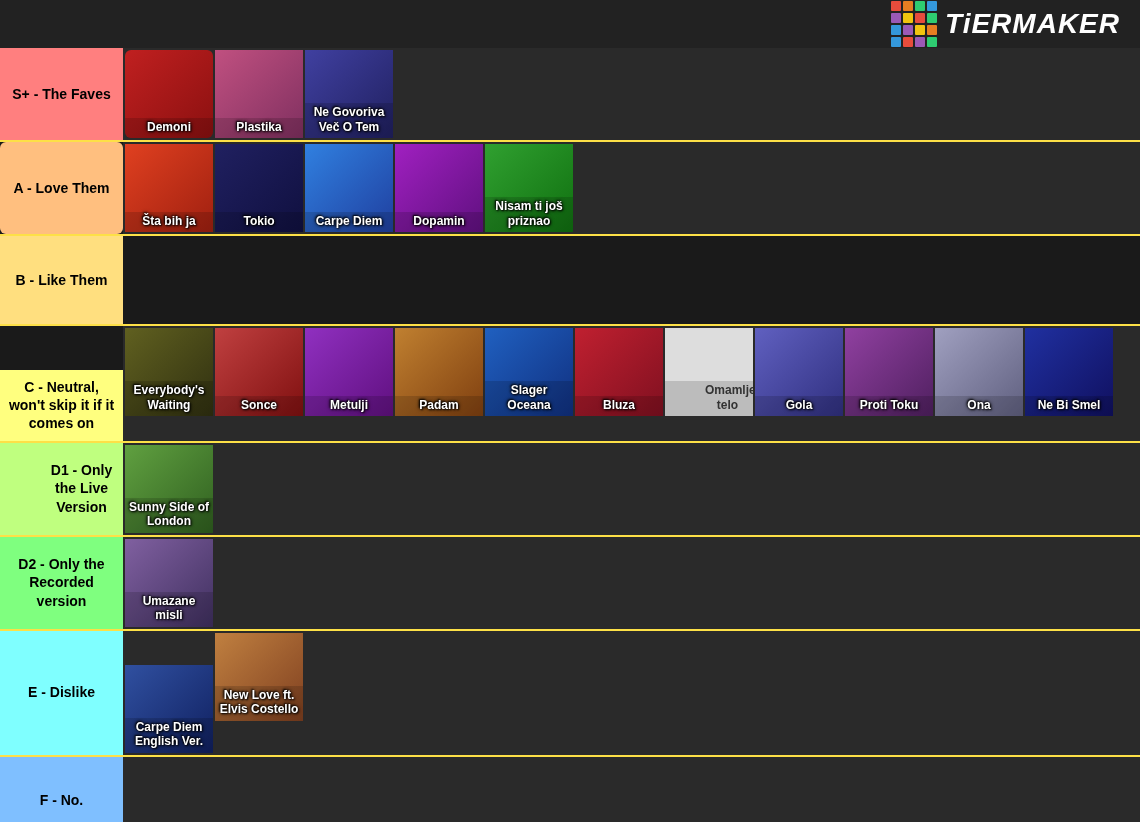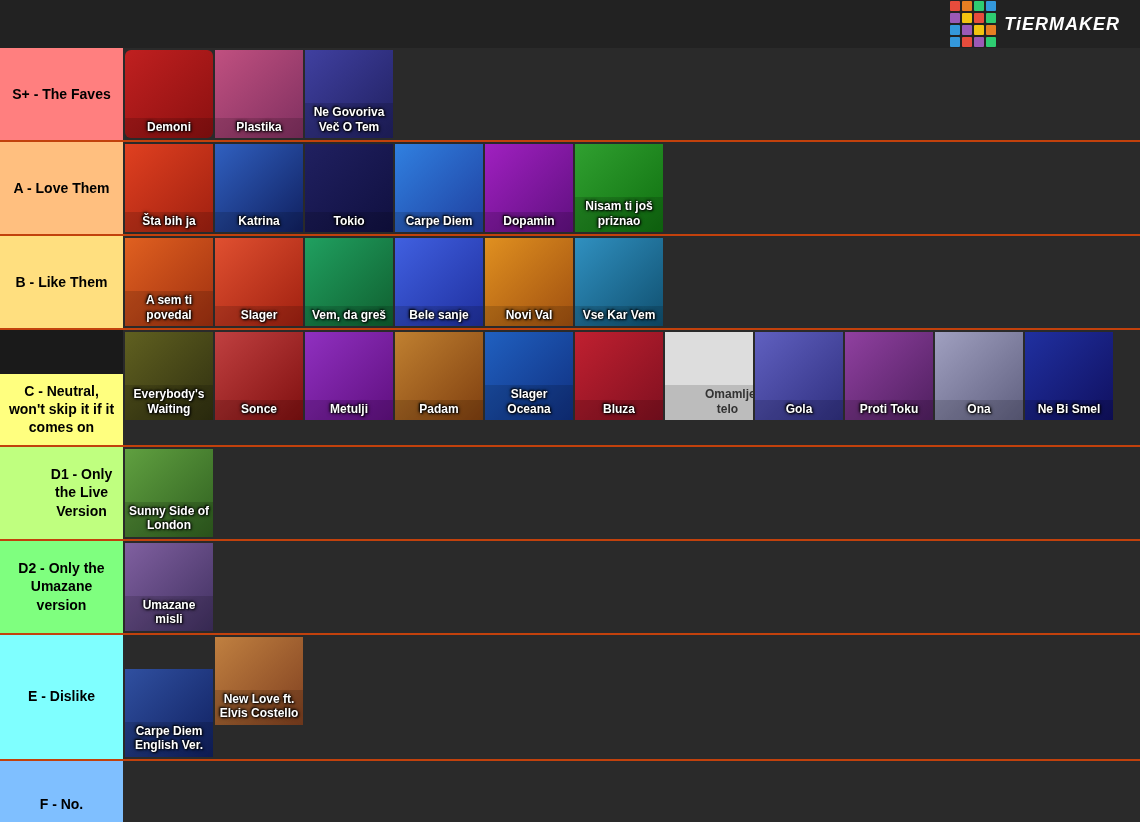--- a/index.html
+++ b/index.html
@@ -30,33 +30,33 @@
       grid-template-columns: repeat(4, 10px);
       gap: 2px;
     }
     .logo-cell {
       width: 10px;
       height: 10px;
       border-radius: 1px;
     }
     .logo-text {
       color: white;
-      font-size: 18px;
+      font-size: 28px;
       font-weight: bold;
       font-family: Arial, sans-serif;
       letter-spacing: 1px;
     }
     .logo-text span {
       color: white;
       font-style: italic;
     }
     .tier-row {
       display: flex;
       min-height: 90px;
-      border-bottom: 2px solid #c2410c;
+      border-bottom: 2px solid #fde047;
     }
     .tier-label {
       width: 123px;
       min-width: 123px;
       display: flex;
       align-items: center;
       justify-content: center;
       text-align: center;
       font-weight: bold;
       font-size: 14px;
@@ -93,21 +93,21 @@
       text-align: center;
       padding: 2px 3px 4px;
       text-shadow: 1px 1px 2px #000, -1px -1px 2px #000, 0 0 4px #000;
       width: 100%;
       background: rgba(0,0,0,0.15);
       line-height: 1.2;
     }
 
     
     .row-sp .tier-label { background: #ff7f7f; }
-    .row-a .tier-label { background: #ffbf7f; }
+    .row-a .tier-label { background: #ffbf7f; border-radius: 6px; }
     .row-b .tier-label { background: #ffdf7f; }
     .row-c .tier-label { background: #ffff7f; margin-top: 44px; }
     .row-d1 .tier-label { background: #bfff7f; }
     .row-d2 .tier-label { background: #7fff7f; }
     .row-e .tier-label { background: #7fffff; }
     .row-f .tier-label { background: #7fbfff; }
     .row-z .tier-label { background: #bf7fff; }
 
     
     .item-demoni { background: linear-gradient(135deg, #c02020 0%, #8b1010 100%); border-radius: 6px; }
@@ -199,59 +199,36 @@
             <div class="item-label">Ne Govoriva Več O Tem</div>
           </div>
         </div>
       </div>
       <div class="tier-row row-a">
         <div class="tier-label" style="background: rgb(255, 191, 127);">A - Love Them</div>
         <div class="tier-items">
           <div class="item item-stabihja">
             <div class="item-label">Šta bih ja</div>
           </div>
-          <div class="item item-katrina">
-            <div class="item-label">Katrina</div>
-          </div>
           <div class="item item-tokio">
             <div class="item-label">Tokio</div>
           </div>
           <div class="item item-carpediem">
             <div class="item-label">Carpe Diem</div>
           </div>
           <div class="item item-dopamin">
             <div class="item-label">Dopamin</div>
           </div>
           <div class="item item-nisan">
             <div class="item-label">Nisam ti još priznao</div>
           </div>
         </div>
       </div>
       <div class="tier-row row-b">
         <div class="tier-label" style="background: rgb(255, 223, 127);">B - Like Them</div>
-        <div class="tier-items">
-          <div class="item item-asemti">
-            <div class="item-label">A sem ti povedal</div>
-          </div>
-          <div class="item item-slager">
-            <div class="item-label">Slager</div>
-          </div>
-          <div class="item item-vemda">
-            <div class="item-label">Vem, da greš</div>
-          </div>
-          <div class="item item-bele">
-            <div class="item-label">Bele sanje</div>
-          </div>
-          <div class="item item-novival">
-            <div class="item-label">Novi Val</div>
-          </div>
-          <div class="item item-vsekarvem">
-            <div class="item-label">Vse Kar Vem</div>
-          </div>
-        </div>
       </div>
       <div class="tier-row row-c">
         <div class="tier-label" style="background: rgb(255, 255, 127);">C - Neutral, won't skip it if it comes on</div>
         <div class="tier-items">
           <div class="item item-everybody">
             <div class="item-label">Everybody's Waiting</div>
           </div>
           <div class="item item-sonce">
             <div class="item-label">Sonce</div>
           </div>
@@ -286,21 +263,21 @@
       </div>
       <div class="tier-row row-d1">
         <div class="tier-label" style="background: rgb(191, 255, 127); padding-left: 48px;">D1 - Only the Live Version</div>
         <div class="tier-items">
           <div class="item item-sunny">
             <div class="item-label">Sunny Side of London</div>
           </div>
         </div>
       </div>
       <div class="tier-row row-d2">
-        <div class="tier-label" style="background: rgb(127, 255, 127);">D2 - Only the Umazane version</div>
+        <div class="tier-label" style="background: rgb(127, 255, 127);">D2 - Only the Recorded version</div>
         <div class="tier-items">
           <div class="item item-umazane">
             <div class="item-label">Umazane misli</div>
           </div>
         </div>
       </div>
       <div class="tier-row row-e">
         <div class="tier-label" style="background: rgb(127, 255, 255);">E - Dislike</div>
         <div class="tier-items">
           <div class="item item-carpe-e">

